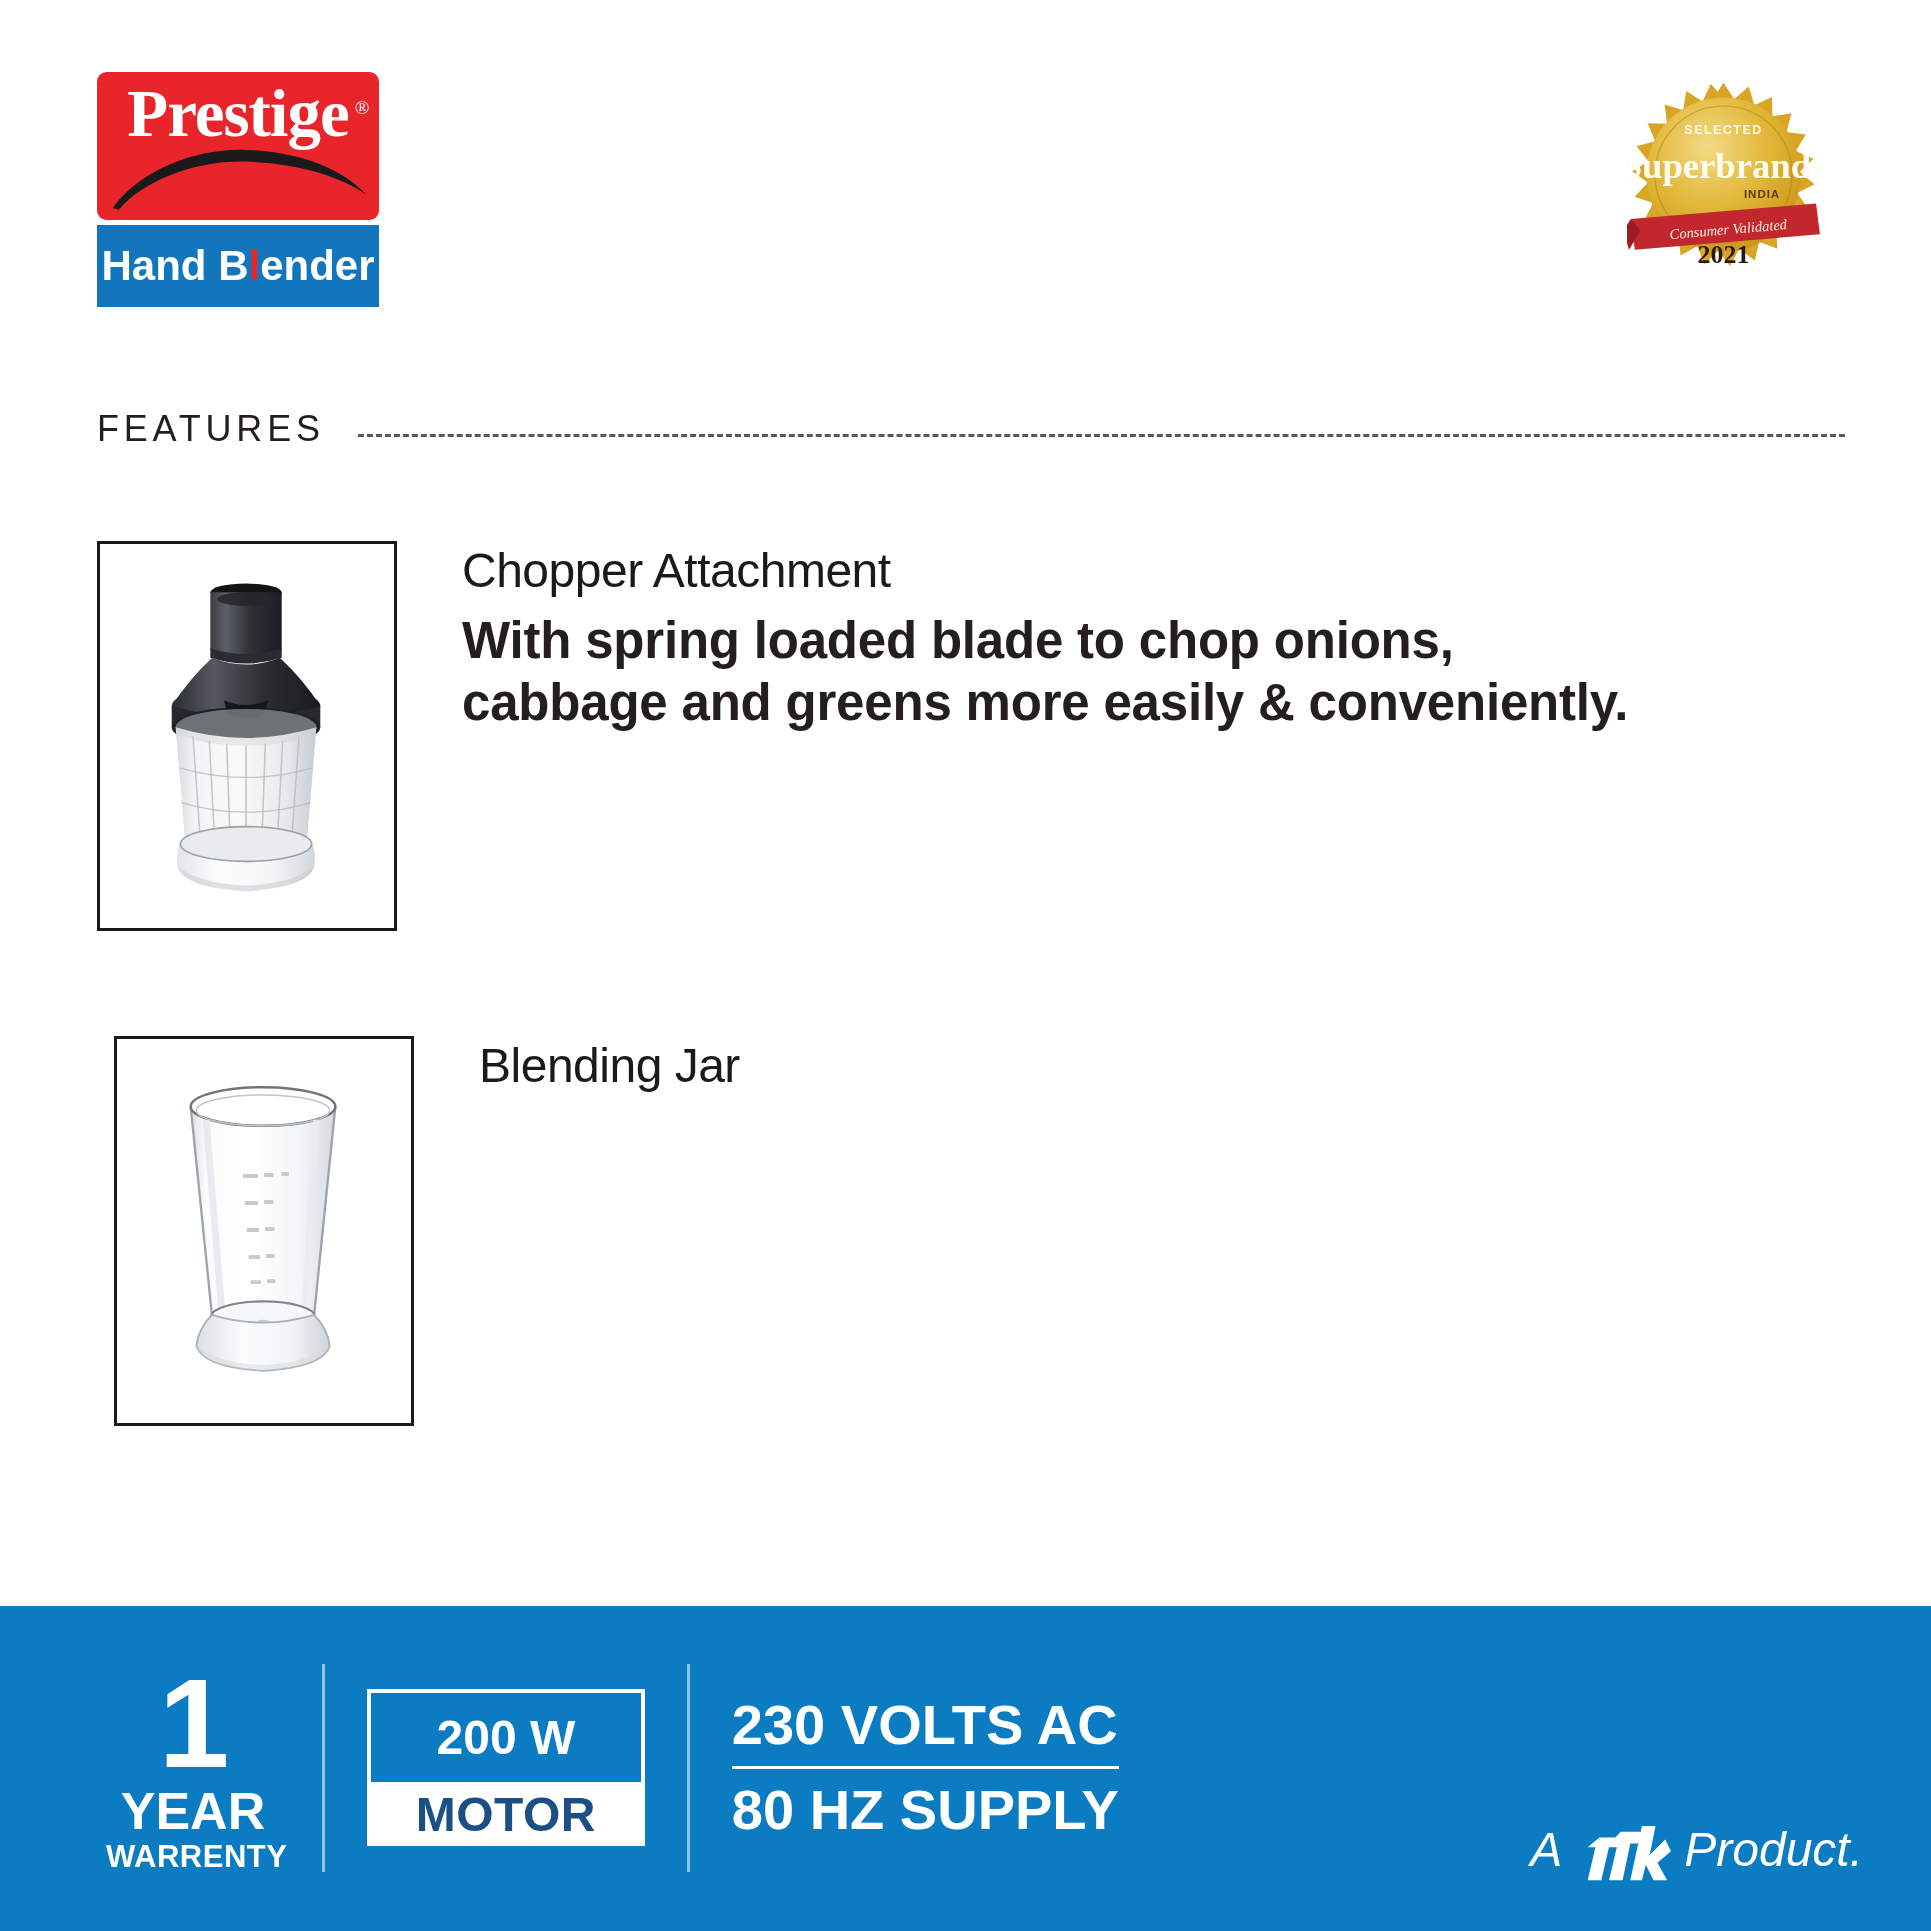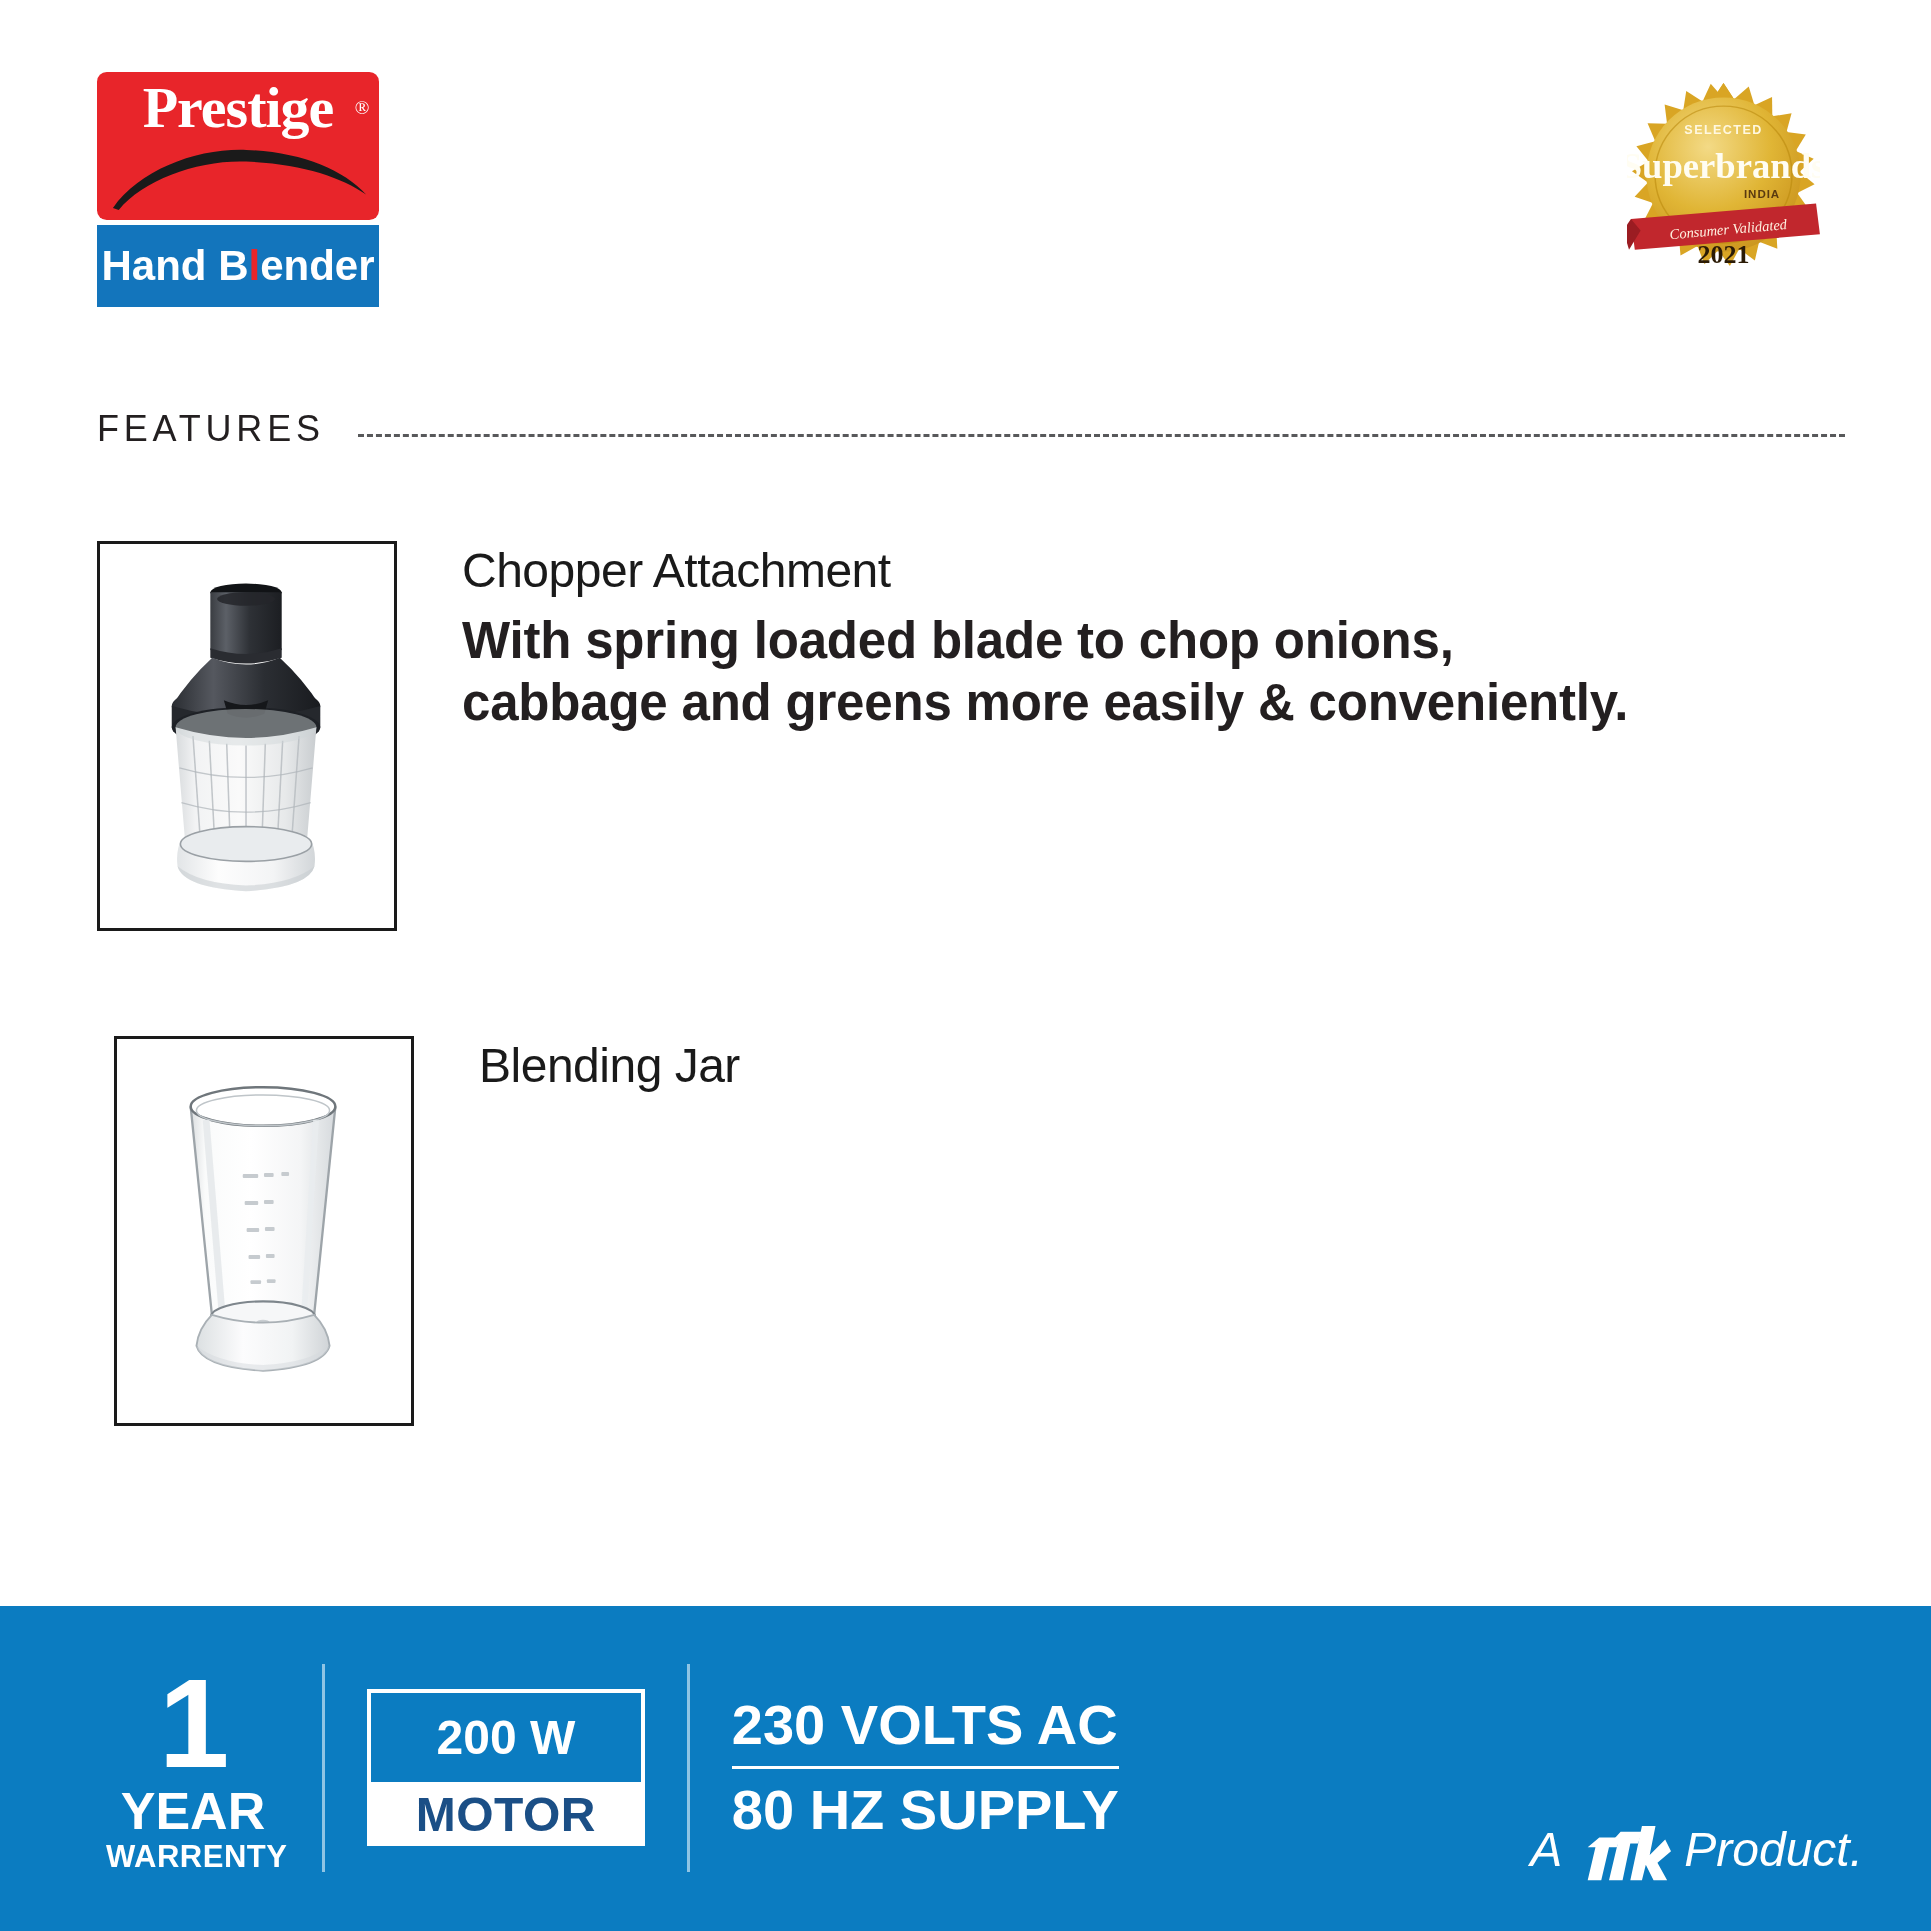--- a/index.html
+++ b/index.html
@@ -18,21 +18,21 @@
     width: 282px; height: 148px;
     background: #E8252A;
     border-radius: 9.7px;
     overflow: hidden;
   }
   .logo-red-text {
     position: absolute; left: 0; right: 0; top: 5.8px;
     text-align: center;
     font-family: "Liberation Serif", serif;
     font-weight: bold;
-    font-size: 58px;
+    font-size: 67px;
     color: #ffffff;
     letter-spacing: -1px;
     line-height: 1.05;
   }
   .logo-reg {
     position: absolute;
     right: 9.7px; top: 25px;
     font-family: "Liberation Serif", serif;
     font-size: 19.3px; color: #ffffff;
   }

